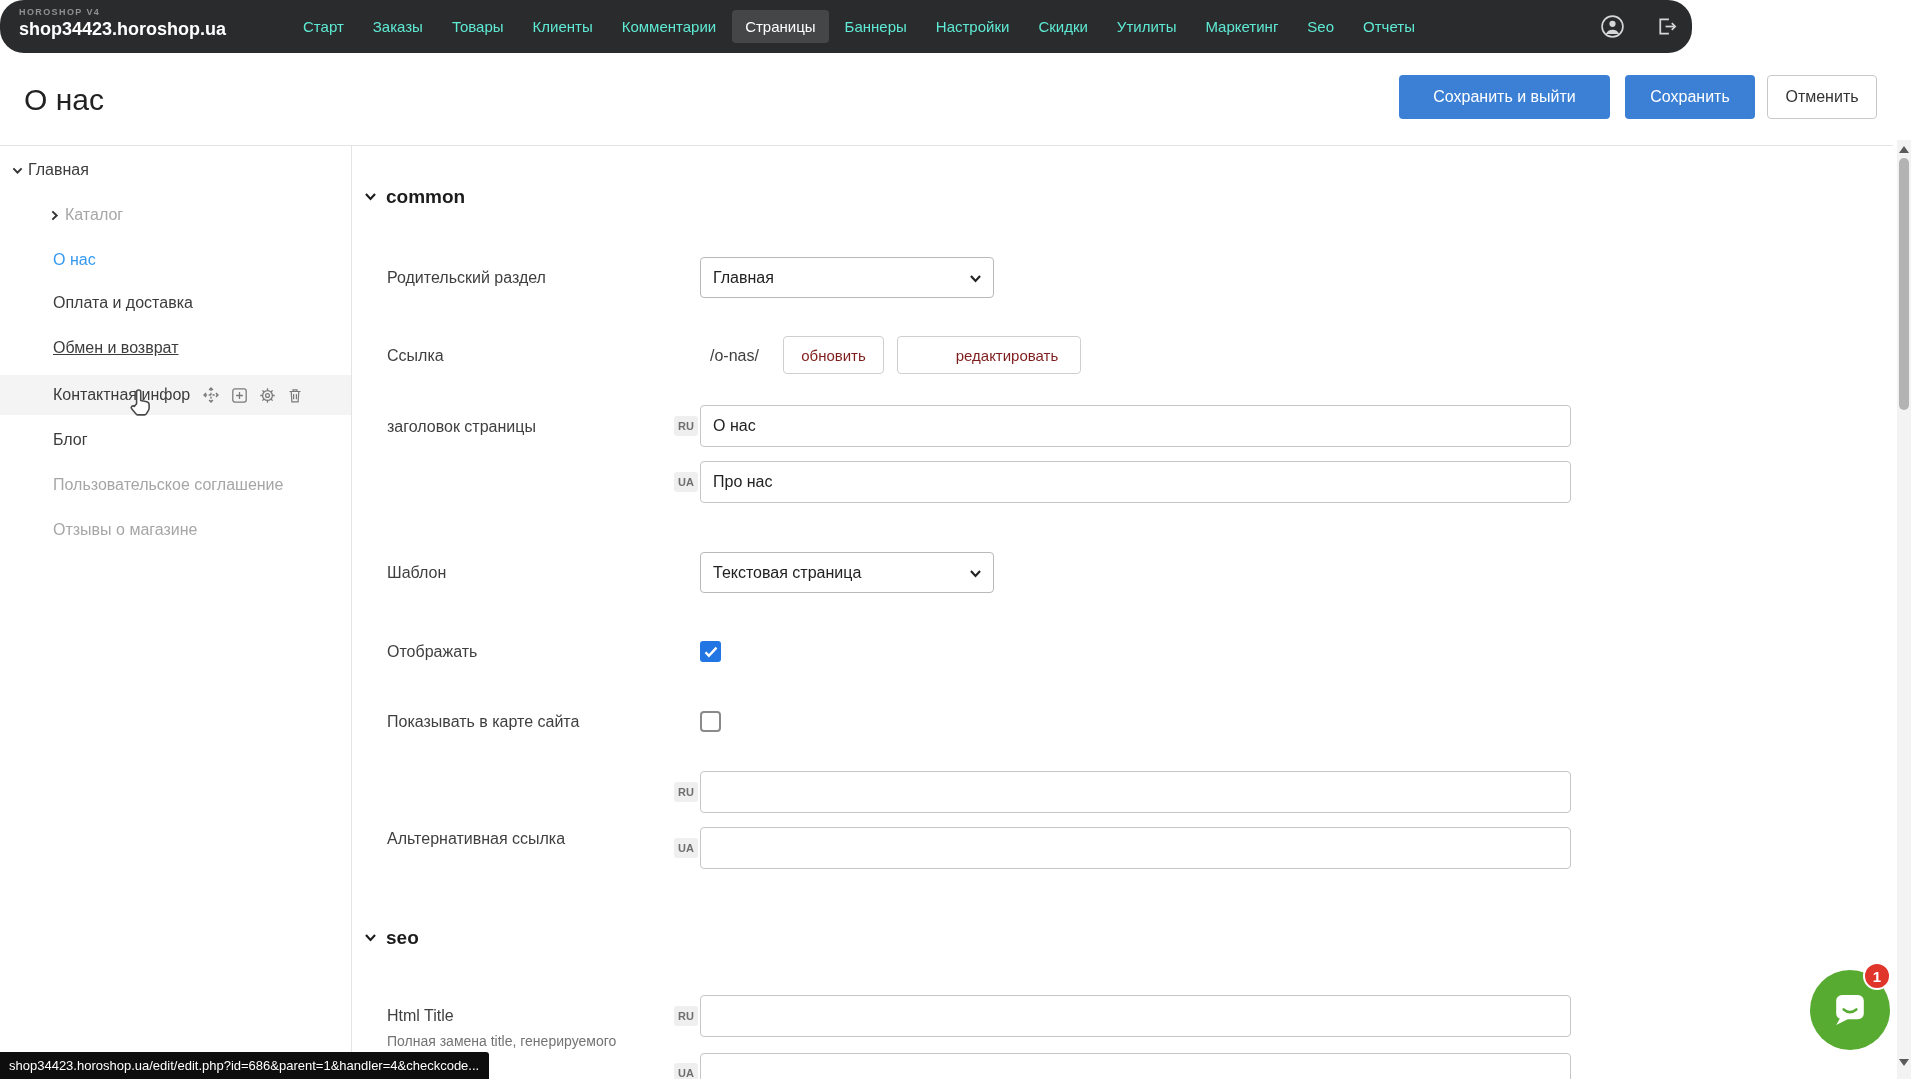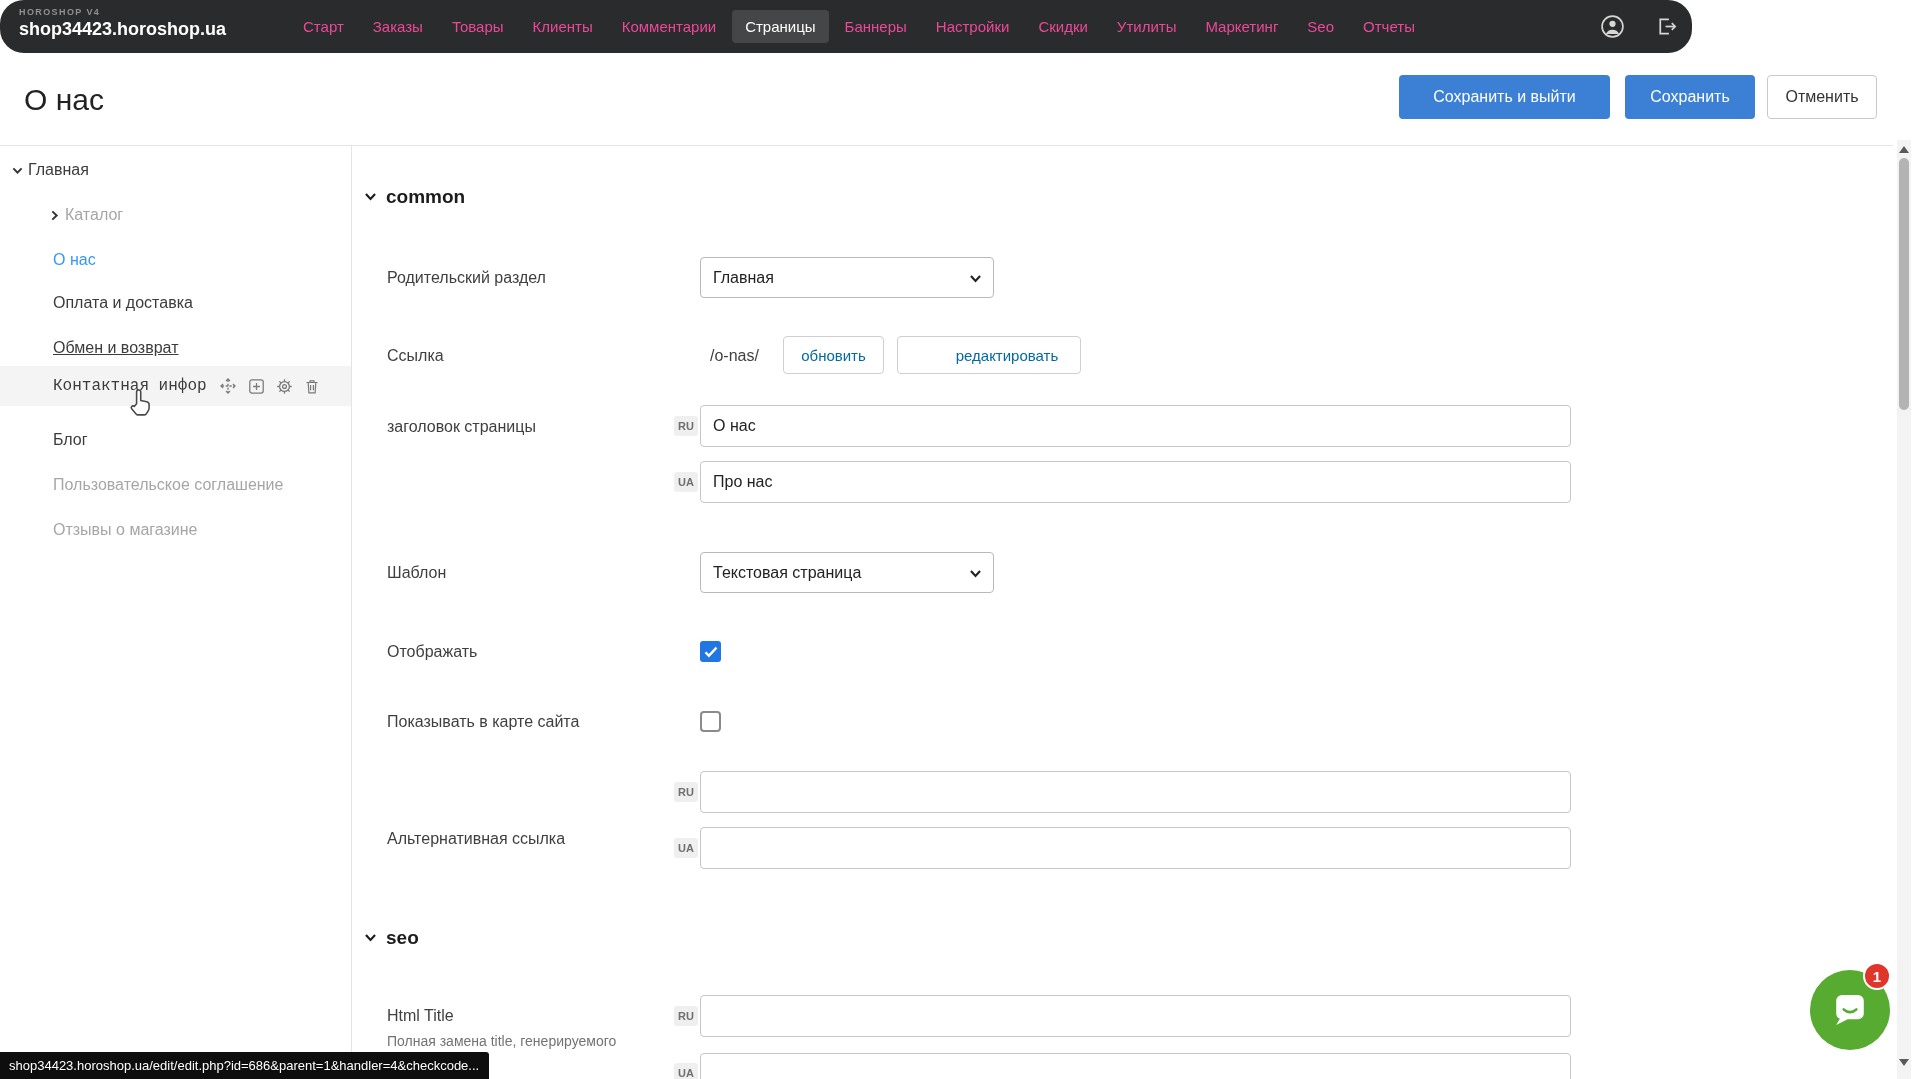--- a/index.html
+++ b/index.html
@@ -6,21 +6,21 @@
   html,body { background:#fff; }
   body { font-family:"Liberation Sans", sans-serif; }
   #screen { position:relative; width:1919px; height:1079px; background:#fff; overflow:hidden; }
 
   
   .topbar { position:absolute; left:0; top:0; width:1692px; height:53px; background:#2a2b2c;border-radius:24px; }
   .brand { position:absolute; left:19px; top:7px; cursor:default; }
   .brand-small { display:block; font-size:9px; font-weight:bold; letter-spacing:1.4px; color:#8f9193; }
   .brand-domain { display:block; margin-top:2px; font-size:18px; font-weight:bold; color:#fff; }
   .topmenu { position:absolute; left:290px; top:0; height:53px; display:flex; align-items:center; gap:3px; }
-  .topmenu a { display:block; padding:8px 13px; font-size:15px; color:#ec4899; text-decoration:none; border-radius:4px; white-space:nowrap; }
+  .topmenu a { display:block; padding:8px 13px; font-size:15px; color:#5eead4; text-decoration:none; border-radius:4px; white-space:nowrap; }
   .topmenu a.active { background:#454647; color:#fff; }
   .topbar-icons { position:absolute; right:14px; top:0; height:53px; display:flex; align-items:center; gap:30px; }
   .topbar-icons svg { display:block; }
 
   
   .header { position:absolute; left:0; top:53px; width:1919px; height:92px; background:#fff; }
   .page-title { position:absolute; left:24px; top:30px; font-size:30px; color:#222; }
   .btn { position:absolute; top:22px; height:44px; border-radius:4px; font-size:16px; font-weight:500;
          display:flex; align-items:center; justify-content:center; cursor:pointer; border:none;
          font-family:"Liberation Sans", sans-serif; }
@@ -51,21 +51,21 @@
   .flabel { position:absolute; left:387px; font-size:16px; color:#3f3f3f; white-space:nowrap; }
   .fhint { position:absolute; left:387px; font-size:14px; color:#737373; white-space:nowrap; }
   .select { position:absolute; width:294px; height:41px; border:1px solid #b9b9b9; border-radius:4px; background:#fff;
             display:flex; align-items:center; padding:0 34px 0 12px; font-size:16px; color:#222; cursor:pointer; }
   .select svg { position:absolute; right:11px; top:14px; }
   .tinput { position:absolute; left:700px; width:871px; height:42px; border:1px solid #c6c6c6; border-radius:4px;
             background:#fff; font-size:16px; color:#222; padding:0 12px; font-family:"Liberation Sans", sans-serif; outline:none; }
   .lang-badge { position:absolute; left:674px; width:24px; height:20px; background:#efefef; border-radius:3px;
                 font-size:11px; font-weight:bold; color:#6f6f6f; display:flex; align-items:center; justify-content:center; }
   .mini-btn { position:absolute; top:0; height:38px; background:#fff; border:1px solid #cfcfcf; border-radius:4px;
-              font-size:15px; color:#0369a1; display:flex; align-items:center; justify-content:center; cursor:pointer;
+              font-size:15px; color:#7f1d1d; display:flex; align-items:center; justify-content:center; cursor:pointer;
               font-family:"Liberation Sans", sans-serif; }
   .link-path { position:absolute; left:710px; font-size:16px; color:#3f3f3f; }
   .checkbox { position:absolute; left:700px; width:21px; height:21px; border-radius:3px; cursor:pointer; }
   .checkbox.checked { background:#2276e3; display:flex; align-items:center; justify-content:center; }
   .checkbox.unchecked { background:#fff; border:2px solid #8a8a8a; border-radius:4px; }
 
   
   .statusbar { position:absolute; left:0; top:1052px; width:489px; height:27px; background:#0e0e0e; color:#fff;
                font-size:13px; line-height:27px; padding-left:9px; white-space:nowrap; overflow:hidden; z-index:30;
                border-top-right-radius:3px; }
@@ -157,21 +157,21 @@
     </div>
     <div class="tree-row active-page indent1b" style="top:94px;">
       <span class="lbl">О нас</span>
     </div>
     <div class="tree-row indent1b" style="top:137px;">
       <span class="lbl">Оплата и доставка</span>
     </div>
     <div class="tree-row indent1b" style="top:182px;text-decoration:underline;">
       <span class="lbl">Обмен и возврат</span>
     </div>
-    <div class="tree-row hovered indent1b" style="top:220px;font-family:Liberation Mono, monospace;">
+    <div class="tree-row hovered indent1b" style="top:229px;">
       <span class="lbl">Контактная инфор</span>
       <span class="row-actions">
         <span>
           <svg width="18" height="18" viewBox="0 0 16 16" fill="none" stroke="#7a7a7a" stroke-width="1.2">
             <path d="M8 2.5v11M2.5 8h11" stroke-dasharray="2 1.4"></path>
             <path d="M6.3 3.6L8 1.8l1.7 1.8M6.3 12.4L8 14.2l1.7-1.8M3.6 6.3L1.8 8l1.8 1.7M12.4 6.3L14.2 8l-1.8 1.7"></path>
           </svg>
         </span>
         <span>
           <svg width="17" height="17" viewBox="0 0 16 16" fill="none" stroke="#7a7a7a" stroke-width="1.2">

